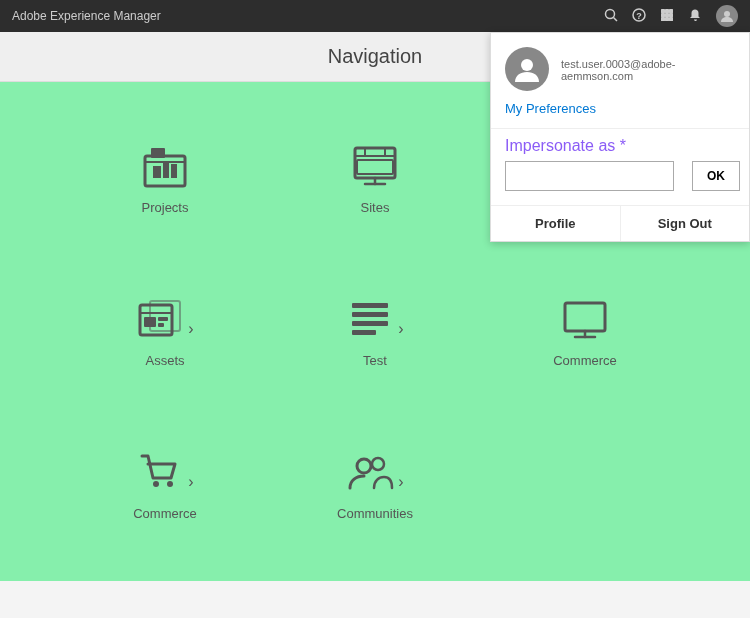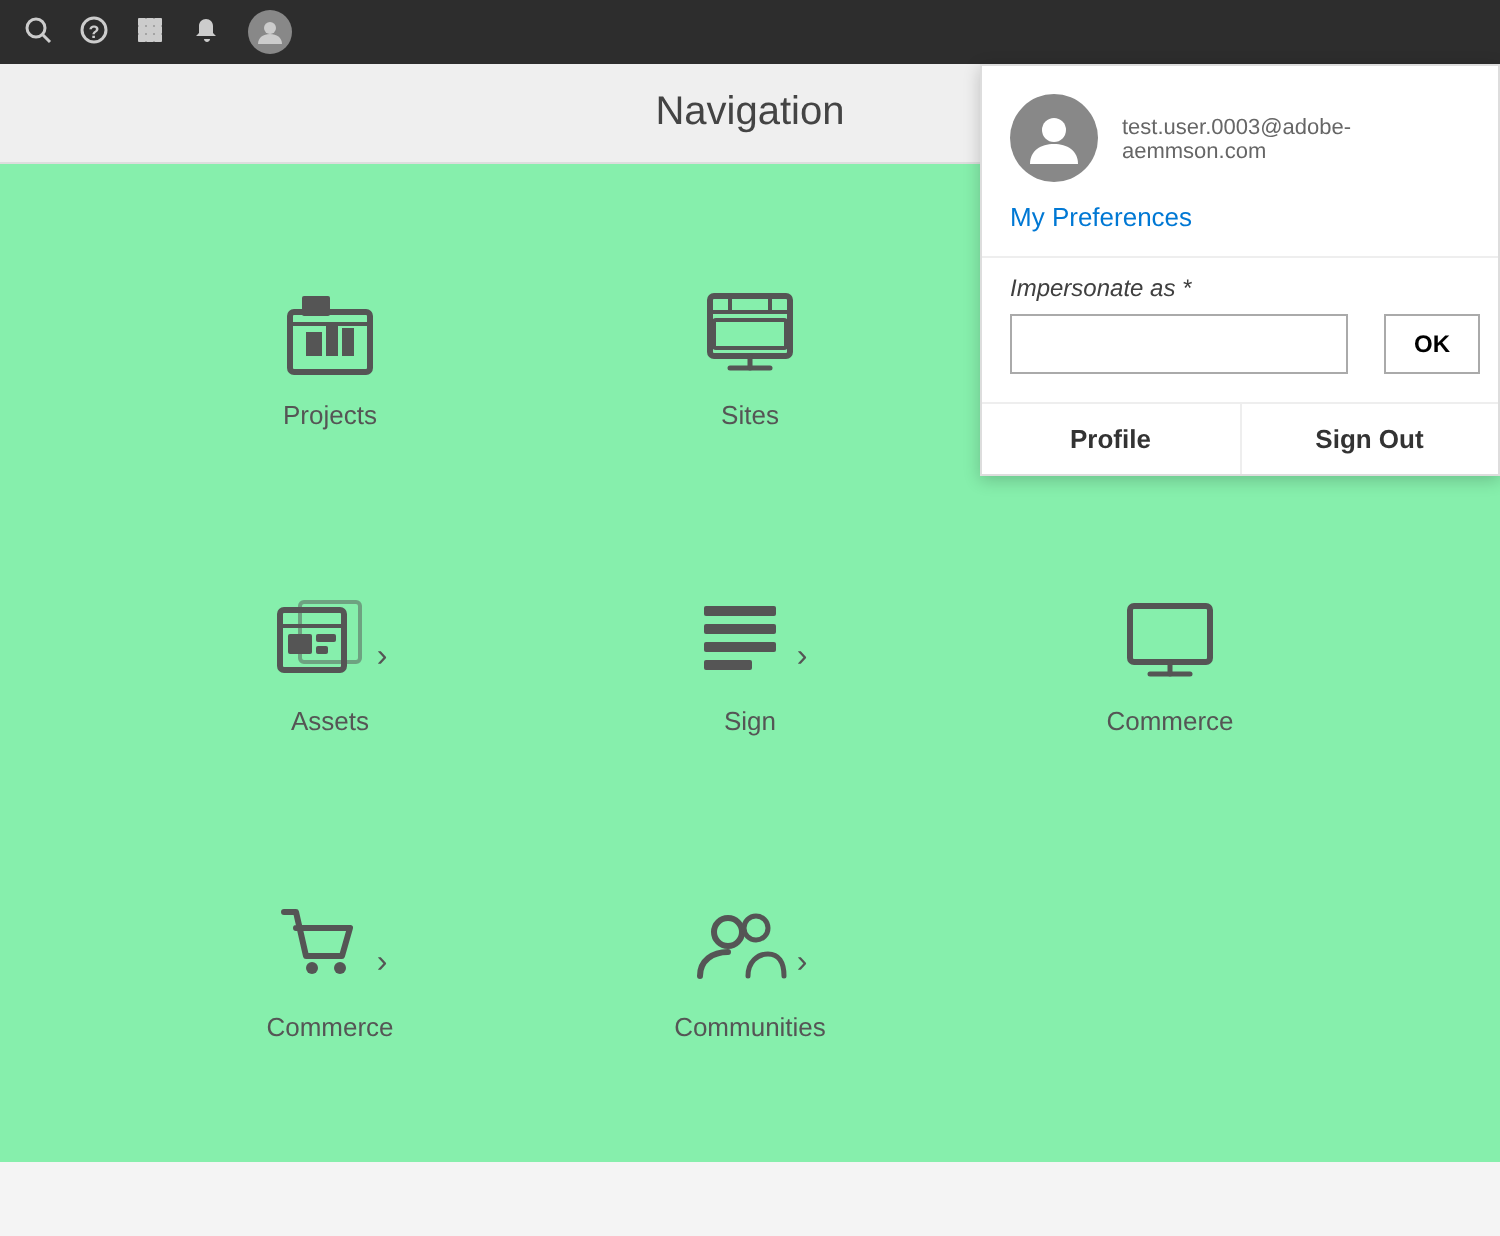--- a/index.html
+++ b/index.html
@@ -149,24 +149,23 @@
       padding: 0 14px 12px 14px;
       display: block;
       cursor: pointer;
       text-decoration: none;
     }
     .impersonate-section {
       padding: 8px 14px 14px 14px;
       border-top: 1px solid #eee;
     }
     .impersonate-label {
-      font-size: 12px;
-      color: #404040;
+      font-size: 16px;
+      color: #8b5cf6;
       margin-bottom: 6px;
-      font-style: italic;
     }
     .impersonate-row {
       display: flex;
       gap: 18px;
       border-radius: 13px;
     }
     .impersonate-input {
       flex: 1;
       height: 30px;
       border: 1px solid #aaa;
@@ -201,20 +200,21 @@
     }
     .popup-footer-divider {
       width: 1px;
       background: #eee;
     }
   </style>
 </head>
 <body>
 
 <div class="top-bar">
+  <span class="top-bar-title">Adobe Experience Manager</span>
   <div class="top-bar-icons">
     <span class="top-bar-icon">
       <svg width="14" height="14" viewBox="0 0 14 14" fill="#ccc">
         <circle cx="6" cy="6" r="4.5" stroke="#ccc" stroke-width="1.5" fill="none"></circle>
         <line x1="9.5" y1="9.5" x2="13" y2="13" stroke="#ccc" stroke-width="1.5"></line>
       </svg>
     </span>
     <span class="top-bar-icon">
       <svg width="14" height="14" viewBox="0 0 14 14" fill="none">
         <circle cx="7" cy="7" r="6" stroke="#ccc" stroke-width="1.5"></circle>
@@ -340,21 +340,21 @@
   <div class="nav-item">
     <div class="nav-item-icon">
       <svg class="icon-svg" viewBox="0 0 48 48">
         <rect x="6" y="8" width="36" height="5" rx="1" fill="#555"></rect>
         <rect x="6" y="17" width="36" height="5" rx="1" fill="#555"></rect>
         <rect x="6" y="26" width="36" height="5" rx="1" fill="#555"></rect>
         <rect x="6" y="35" width="24" height="5" rx="1" fill="#555"></rect>
       </svg>
       <span class="arrow">›</span>
     </div>
-    <span class="nav-item-label">Sign</span>
+    <span class="nav-item-label">Test</span>
   </div>
 
   <div class="nav-item">
     <div class="nav-item-icon">
       <svg class="icon-svg" viewBox="0 0 48 48">
         <rect x="4" y="8" width="40" height="28" rx="2" fill="none" stroke="#555" stroke-width="3"></rect>
         <path d="M14 42h20" stroke="#555" stroke-width="2.5" stroke-linecap="round"></path>
         <path d="M24 36v6" stroke="#555" stroke-width="2.5" stroke-linecap="round"></path>
       </svg>
     </div>

